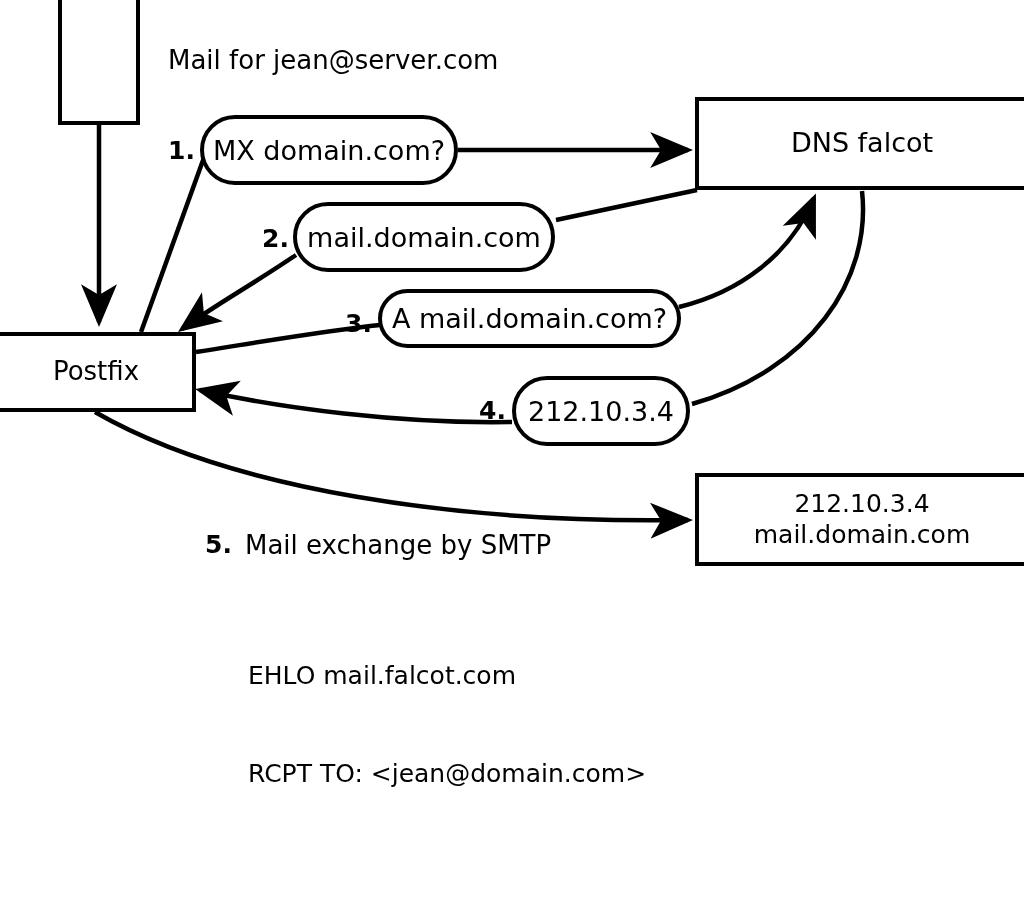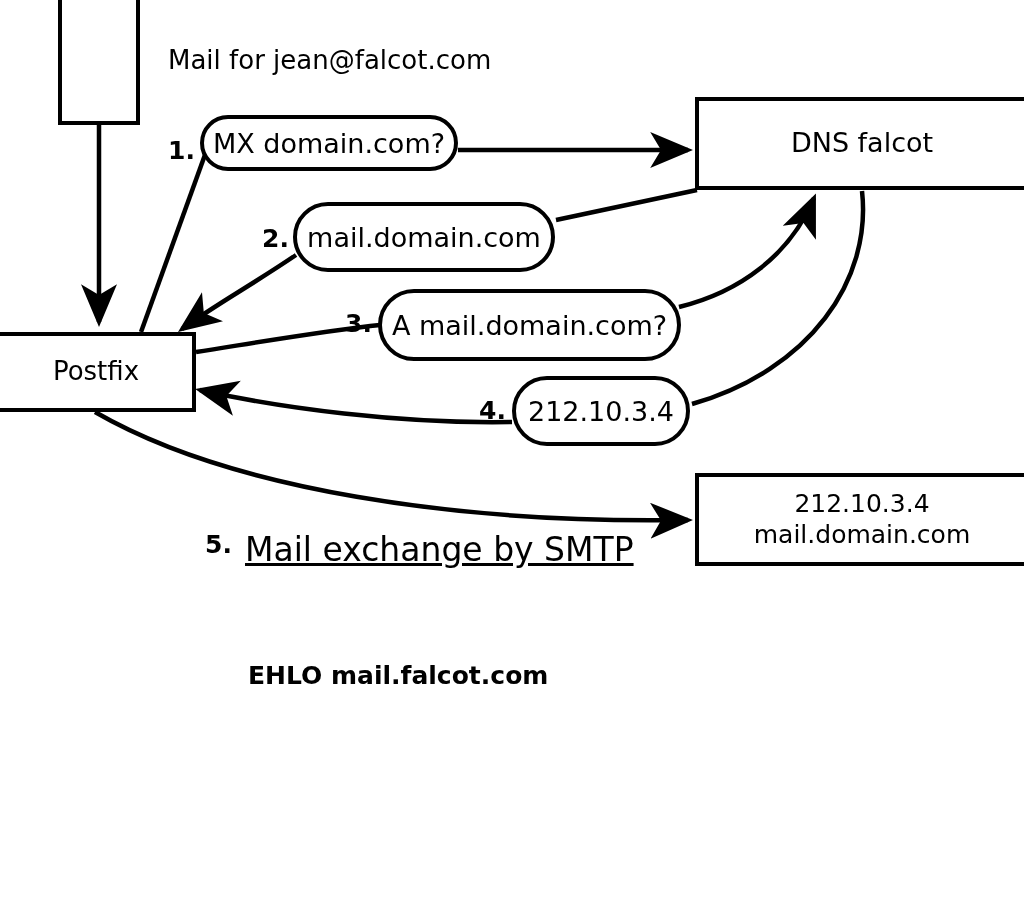--- a/index.html
+++ b/index.html
@@ -50,23 +50,23 @@
     background: #ffffff;
     border-radius: 40px;
     display: flex;
     align-items: center;
     justify-content: center;
     color: #000000;
     font-size: 27px;
     white-space: nowrap;
     z-index: 4;
   }
-  #bubble-1 { left: 200px; top: 115px; width: 258px; height: 56px; }
+  #bubble-1 { left: 200px; top: 115px; width: 258px; height: 70px; }
   #bubble-2 { left: 293px; top: 202px; width: 262px; height: 70px; }
-  #bubble-3 { left: 378px; top: 289px; width: 303px; height: 72px; }
+  #bubble-3 { left: 378px; top: 289px; width: 303px; height: 59px; }
   #bubble-4 { left: 512px; top: 376px; width: 178px; height: 70px; }
 
   
   .step-num {
     position: absolute;
     font-size: 25px;
     font-weight: bold;
     color: #000000;
     z-index: 5;
   }
@@ -77,33 +77,33 @@
   #step-5 { left: 205px; top: 530px; }
 
   
   .free-text {
     position: absolute;
     color: #000000;
     z-index: 5;
     white-space: pre;
   }
   #label-mail-for { left: 168px; top: 45px;  font-size: 26px; }
-  #label-smtp     { left: 245px; top: 530px; font-size: 33px; text-decoration: underline; }
+  #label-smtp     { left: 245px; top: 530px; font-size: 26px; }
 
   #smtp-transcript {
     position: absolute;
     left: 248px;
     top: 595px;
     font-size: 25px;
     line-height: 32.5px;
     color: #000000;
     z-index: 5;
     white-space: pre;
   }
-  .transcript-line { height: 32.5px; font-weight: bold; }
+  .transcript-line { height: 32.5px; }
 </style>
 </head>
 <body>
 
 <div id="canvas">
 
   <svg id="wires" viewBox="0 0 1024 919" xmlns="http://www.w3.org/2000/svg">
     <defs>
       <marker id="ah" markerWidth="10" markerHeight="10" refX="8.4" refY="4" orient="auto" markerUnits="strokeWidth">
         <path d="M0,0 L9.5,4 L0,8 L2.4,4 Z" fill="#000000"></path>
@@ -165,26 +165,27 @@
   <div class="bubble" id="bubble-4">
     <span>212.10.3.4</span>
   </div>
 
   <span class="step-num" id="step-1">1.</span>
   <span class="step-num" id="step-2">2.</span>
   <span class="step-num" id="step-3">3.</span>
   <span class="step-num" id="step-4">4.</span>
   <span class="step-num" id="step-5">5.</span>
 
-  <span class="free-text" id="label-mail-for">Mail for jean@falcot.com</span>
+  <span class="free-text" id="label-mail-for">Mail for jean@server.com</span>
 
   <span class="free-text" id="label-smtp">Mail exchange by SMTP</span>
 
   <div id="smtp-transcript">
     <div class="transcript-line">EHLO mail.falcot.com</div>
+    <div class="transcript-line">RCPT TO: &lt;jean@domain.com&gt;</div>
     
     
     
     
     
     
     
   </div>
 
 </div>

